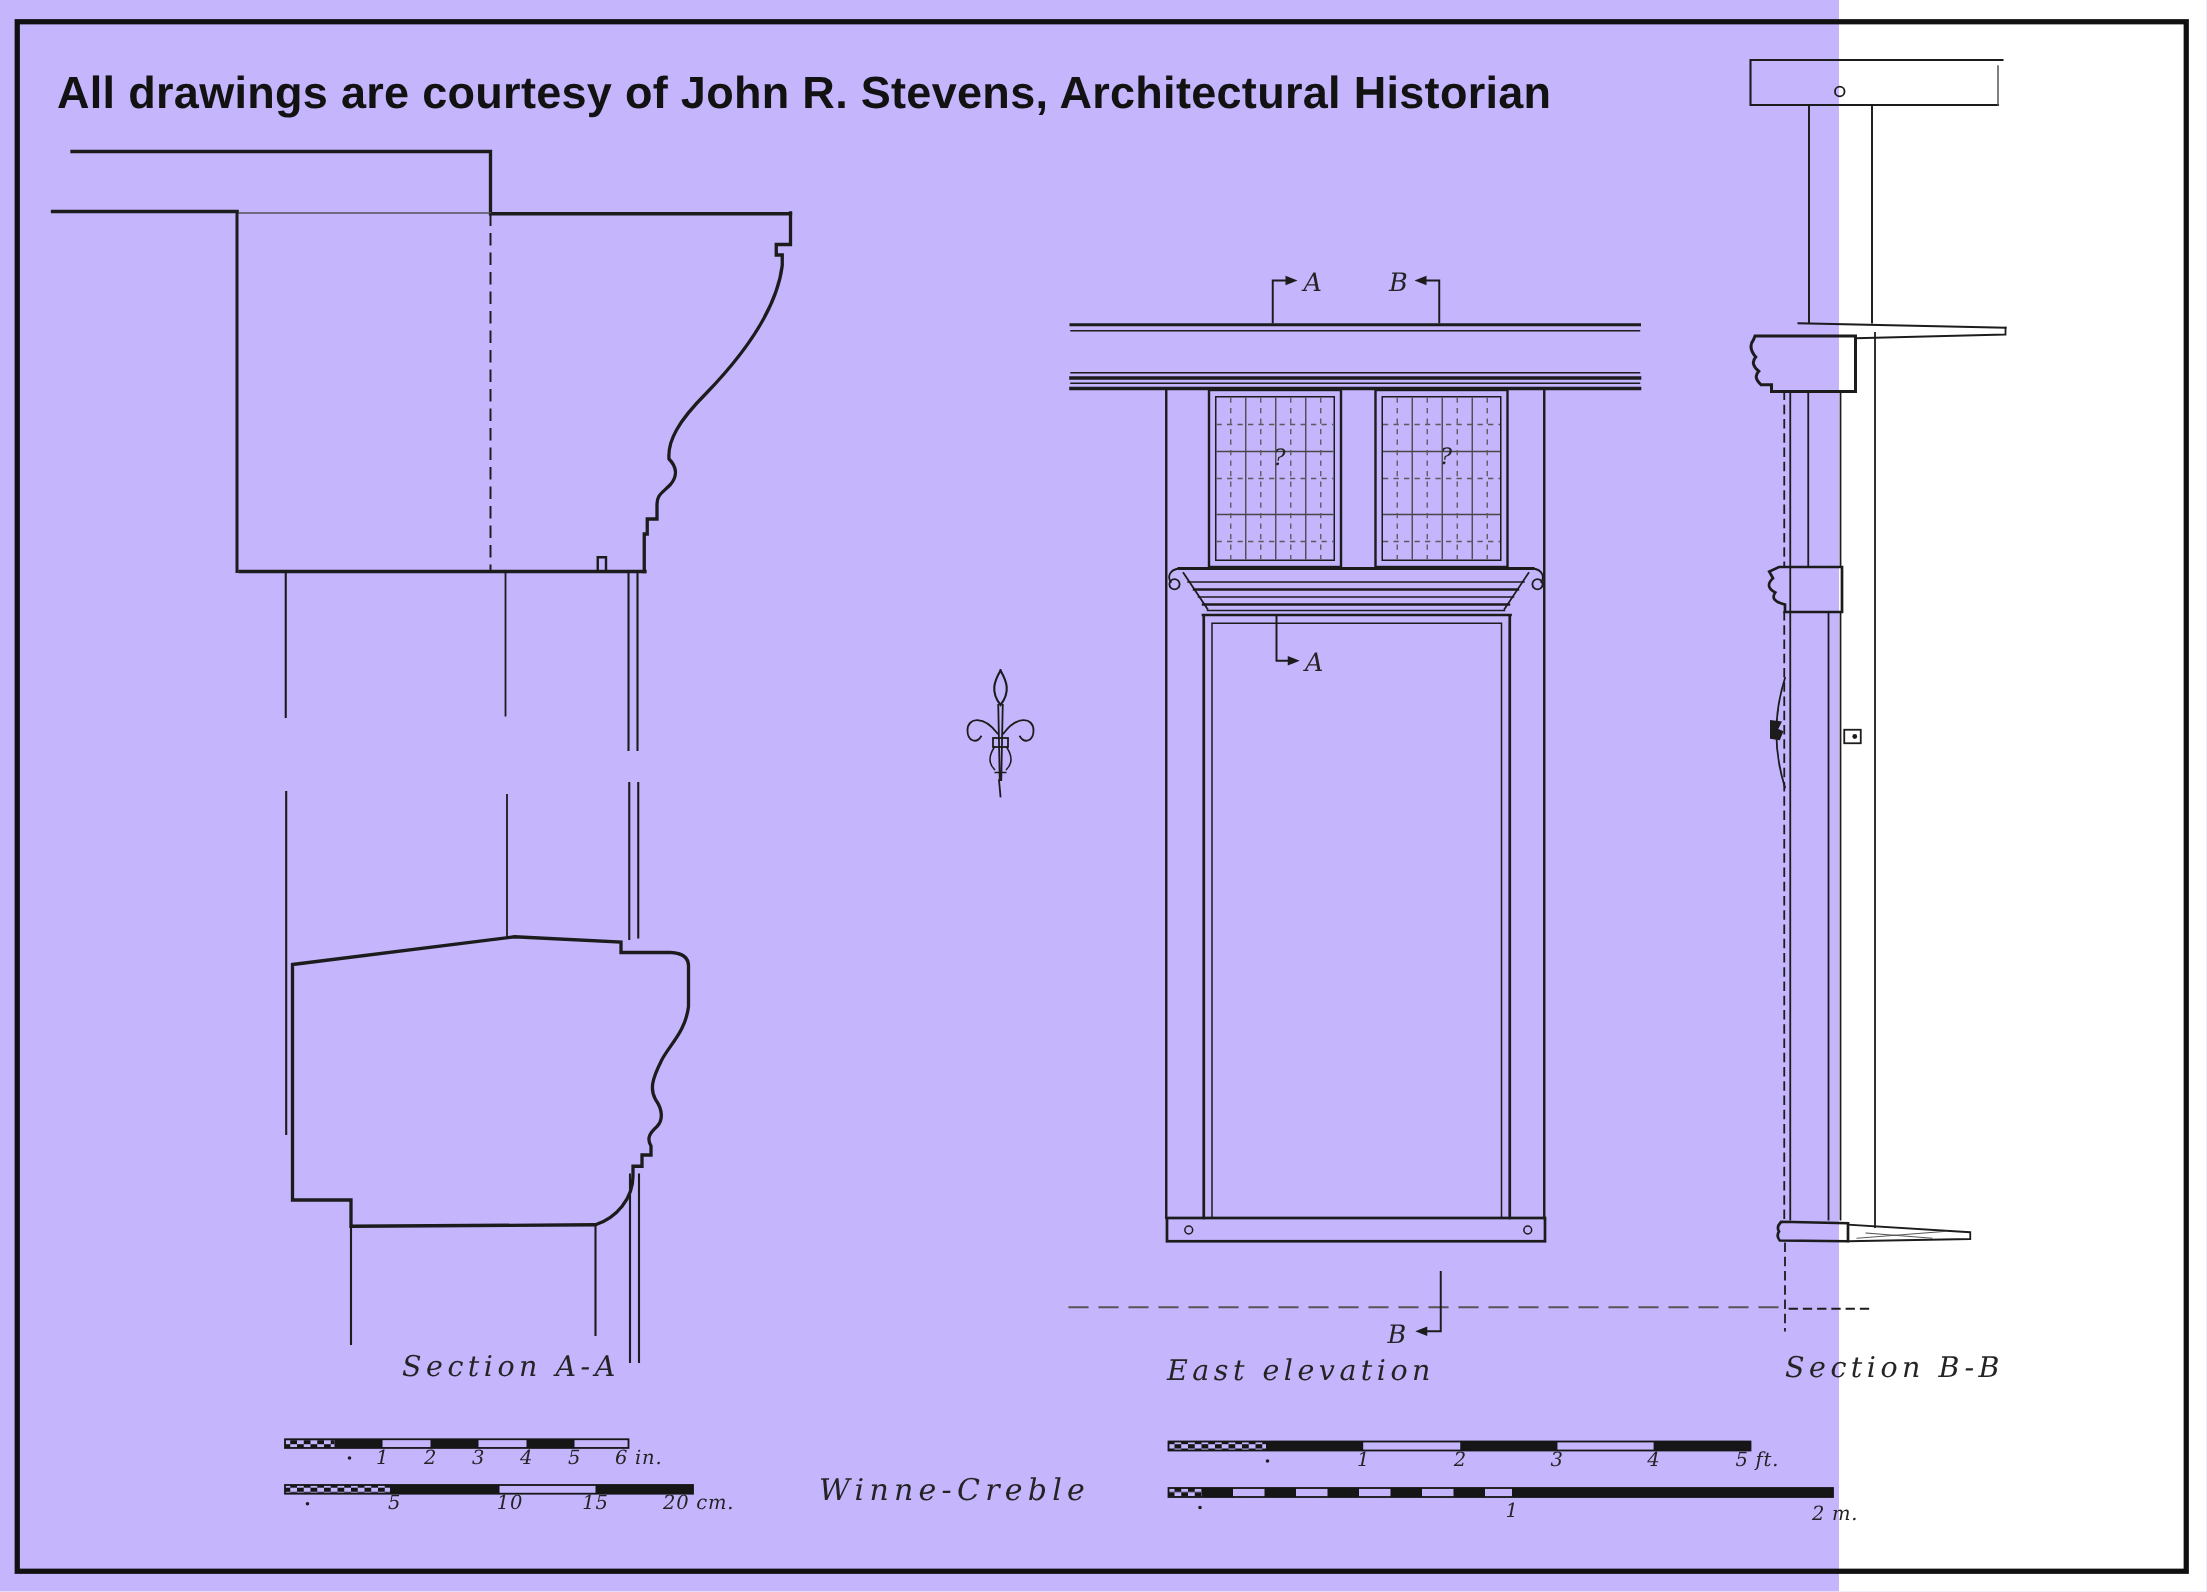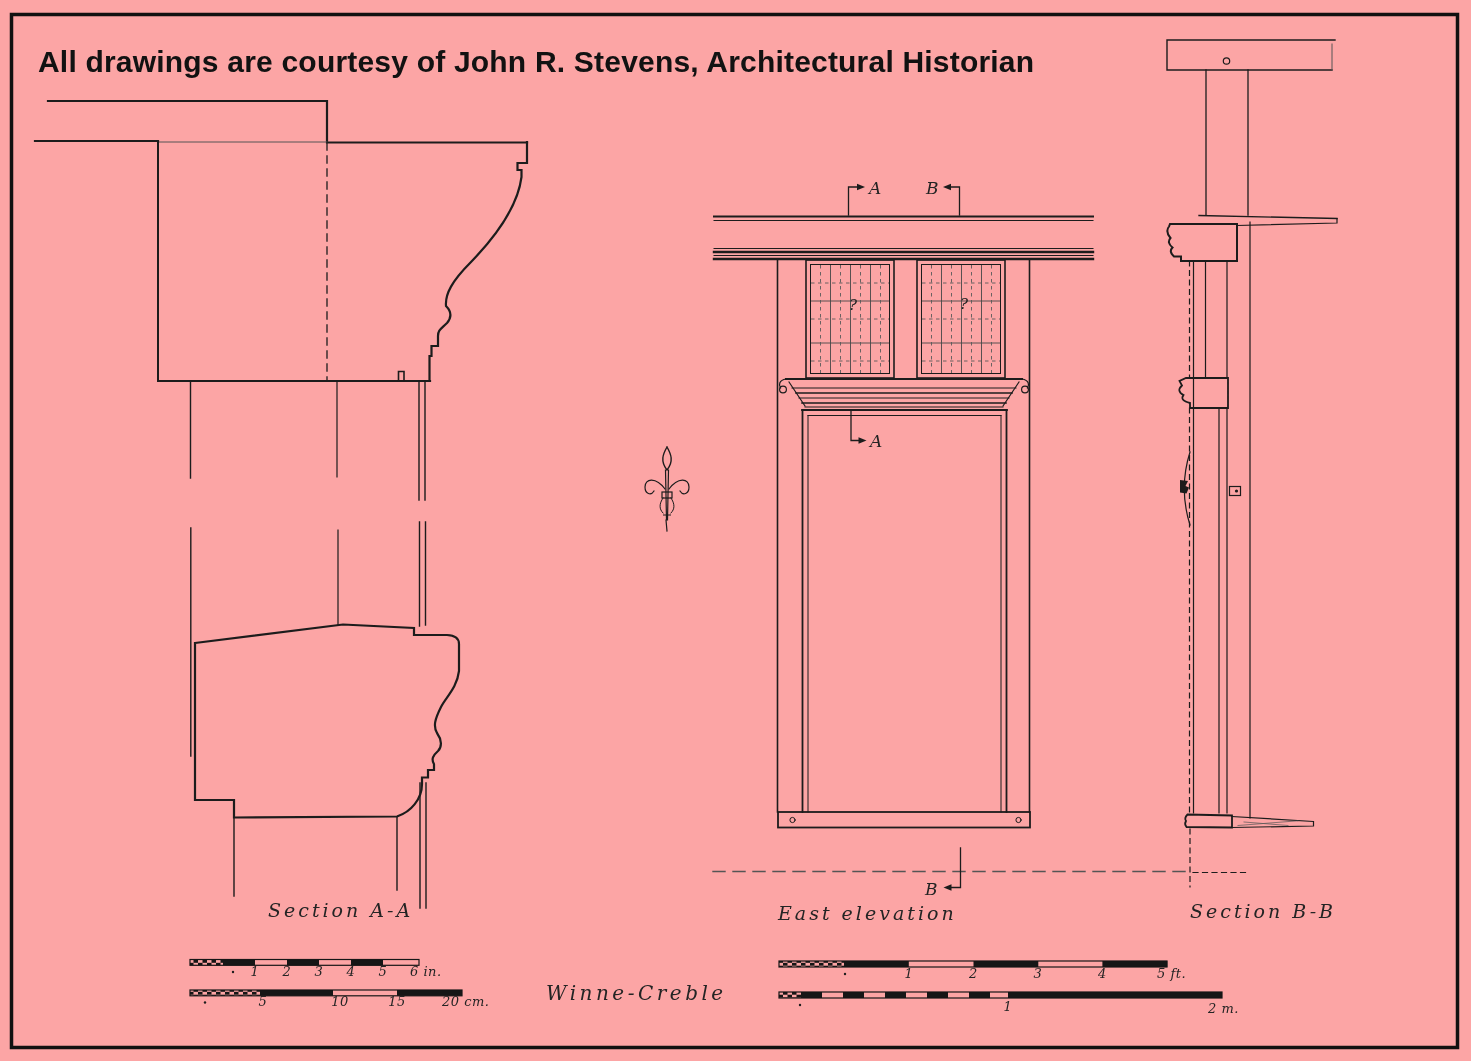--- a/index.html
+++ b/index.html
@@ -1,16 +1,16 @@
 <!DOCTYPE html>
 <html><head>
 <meta charset="utf-8">
 <style>
   html,body{margin:0;padding:0;background:#ffffff;}
-  .page{width:1471px;height:1061px;position:relative;background:#fca5a5;}
+  .page{width:1226px;height:1061px;position:relative;background:#c4b5fd;}
   svg{display:block;}
   .ink{stroke:#1c1c1c;fill:none;stroke-linecap:square;}
   .w07{stroke-width:.7}.w1{stroke-width:1}.w12{stroke-width:1.2}.w13{stroke-width:1.3}
   .w14{stroke-width:1.4}.w16{stroke-width:1.6}.w18{stroke-width:1.8}.w2{stroke-width:2}
   .w22{stroke-width:2.2}.w24{stroke-width:2.4}
   .gray{stroke:#555;}
   .dash{stroke-dasharray:12,8;}
   .dash-s{stroke-dasharray:5,4.5;}
   .grid-dash{stroke:#5a5a5a;stroke-width:.9;fill:none;stroke-dasharray:3.5,3.5;}
   .grid-solid{stroke:#474747;stroke-width:.9;fill:none;}

